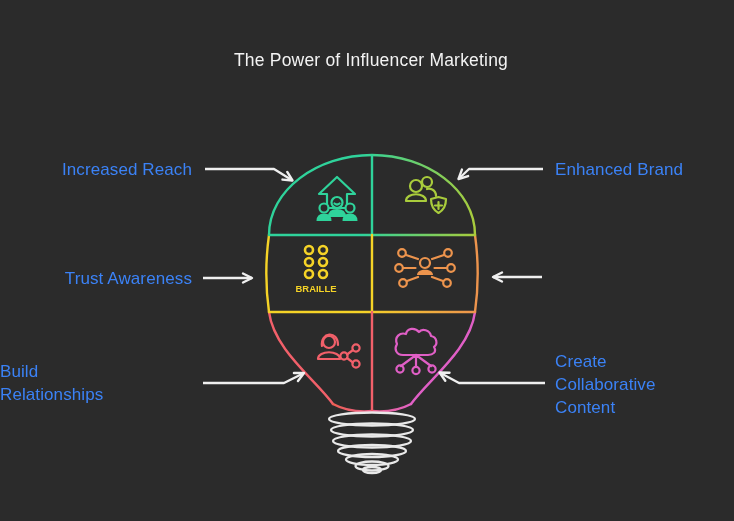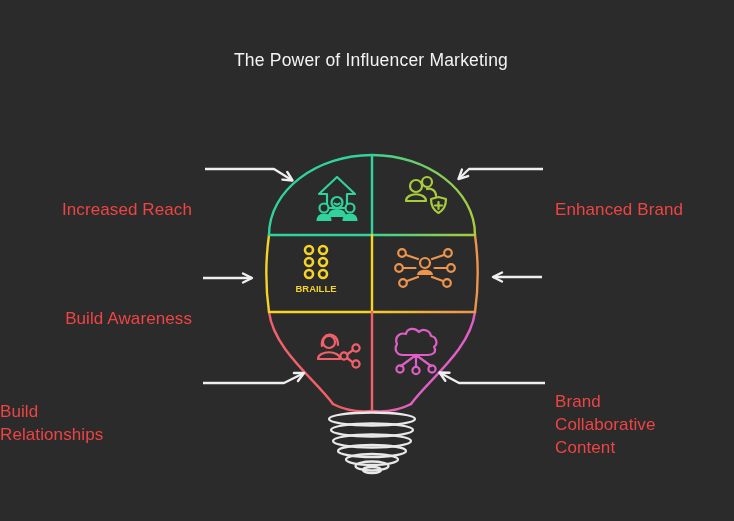--- a/index.html
+++ b/index.html
@@ -1,21 +1,21 @@
 <!DOCTYPE html>
 <html><head>
 <meta charset="utf-8">
 <style>
   html,body{margin:0;padding:0;background:#2b2b2b;}
   .stage{position:relative;width:734px;height:521px;background:#2b2b2b;overflow:hidden;
          font-family:"Liberation Sans",sans-serif;}
   .title{position:absolute;left:0;right:0;top:50px;text-align:center;
          font-size:17.5px;font-weight:500;color:#f3f3f3;letter-spacing:.2px;margin-left:8px;}
-  .label{position:absolute;font-size:17px;font-weight:500;color:#ef4444;
-         line-height:23px;white-space:pre-line;letter-spacing:.1px;margin-top:40px;}
+  .label{position:absolute;font-size:17px;font-weight:500;color:#3b82f6;
+         line-height:23px;white-space:pre-line;letter-spacing:.1px;}
   #lbl-increased{left:0;top:158px;width:192px;text-align:right;}
   #lbl-trust{left:555px;top:158px;}
   #lbl-brand{left:0;top:267px;width:192px;text-align:right;}
   #lbl-identify{left:555px;top:252px;}
   #lbl-build{left:0;top:360px;width:192px;}
   #lbl-create{left:555px;top:350px;}
   svg{position:absolute;left:0;top:0;}
 </style>
 </head>
 <body>
@@ -137,19 +137,19 @@
       <path d="M-13,6 C-20,6 -22,0 -19,-5 C-22,-12 -16,-17 -10,-15 C-9,-21 -1,-22 3,-17 C6,-21 14,-19 15,-13 C21,-12 22,-5 18,-2 C21,3 17,6 12,6 Z"></path>
       <path d="M0,6 L-15,17 M0,6 L0,18 M0,6 L15,17"></path>
       <circle cx="-16" cy="20" r="3.6"></circle>
       <circle cx="0" cy="21.5" r="3.6"></circle>
       <circle cx="16" cy="20" r="3.6"></circle>
     </g>
   </svg>
 
   <div class="label" id="lbl-increased">Increased Reach</div>
   <div class="label" id="lbl-trust">Enhanced Brand</div>
-  <div class="label" id="lbl-brand">Build Awareness</div>
+  <div class="label" id="lbl-brand">Trust Awareness</div>
   <div class="label" id="lbl-build">Build
 Relationships</div>
-  <div class="label" id="lbl-create">Brand
+  <div class="label" id="lbl-create">Create
 Collaborative
 Content</div>
 </div>
 
 </body></html>

